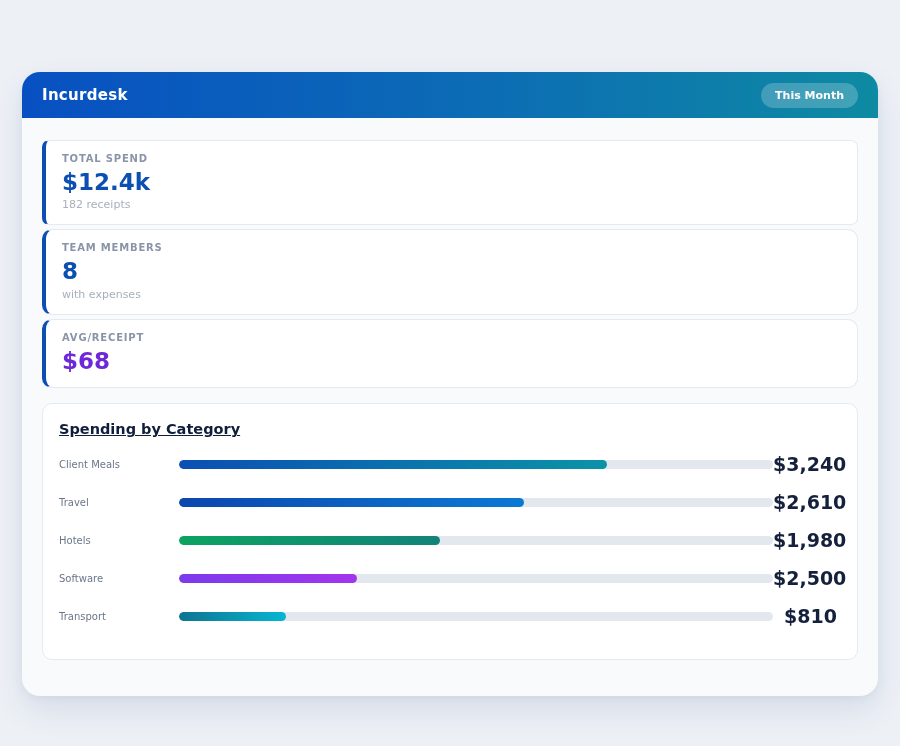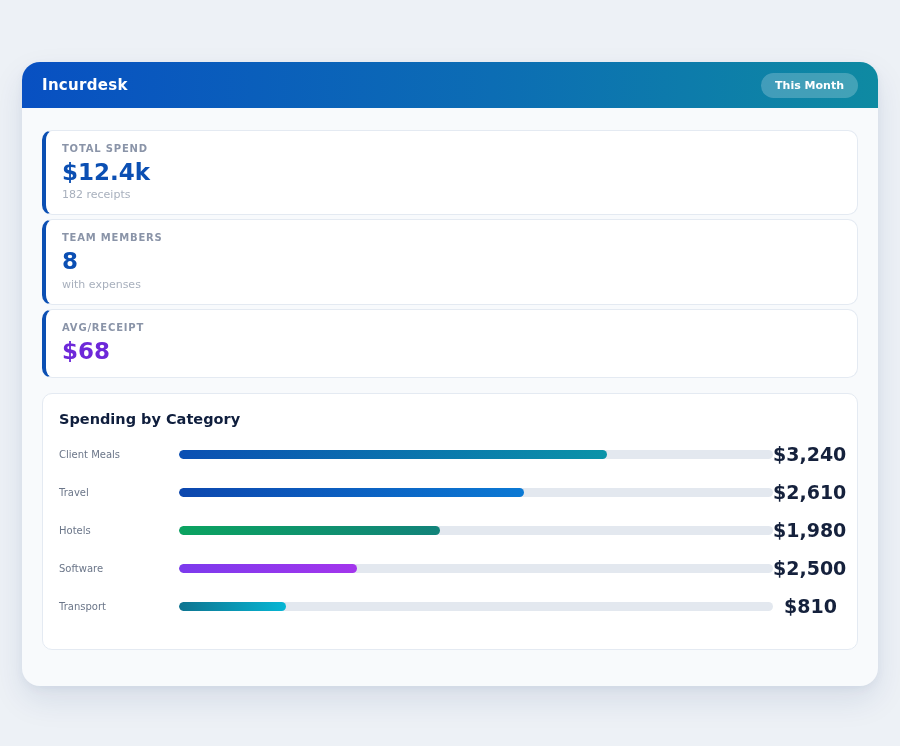--- a/index.html
+++ b/index.html
@@ -4,21 +4,21 @@
 <style>
   * { box-sizing: border-box; margin: 0; padding: 0; }
   html, body {
     width: 900px; height: 746px;
     background: #edf1f6;
     font-family: "DejaVu Sans", "Liberation Sans", sans-serif;
     overflow: hidden;
   }
   .panel {
     position: absolute;
-    left: 22px; top: 62px;
+    left: 22px; top: 72px;
     width: 856px; height: 624px;
     background: #f8fafc;
     border-radius: 18px;
     box-shadow: 0 14px 32px rgba(20, 50, 110, 0.10), 0 3px 8px rgba(20,50,110,0.05);
     overflow: hidden;
   }
   .header {
     height: 46px;
     display: flex;
     align-items: center;
@@ -78,20 +78,21 @@
     border: 1px solid #e4eaf2;
     border-radius: 10px;
     padding: 17px 20px 20px 16px;
     margin-top: 15px;
   }
   .chart-title {
     font-size: 14.5px;
     font-weight: bold;
     color: #0f1e3d;
     margin-bottom: 16px;
+    text-decoration: underline;
   }
   .chart-row {
     display: flex;
     align-items: center;
     margin-bottom: 16px;
   }
   .chart-row:last-child { margin-bottom: 12px; }
   .cat-label {
     width: 120px;
     flex: 0 0 120px;
@@ -121,21 +122,21 @@
 </head>
 <body>
 
 <div class="panel">
   <div class="header">
     <div class="header-title">Incurdesk</div>
     <button class="badge">This Month</button>
   </div>
   <div class="body">
     <div>
-        <div class="stat-card" style="border-left-color: rgb(11, 79, 179);">
+        <div class="stat-card" style="border-left-color: rgb(11, 79, 179); border-radius: 7px;">
           <div class="stat-label">TOTAL SPEND</div>
           <div class="stat-value" style="color: rgb(11, 79, 179);">$12.4k</div>
           <div class="stat-sub">182 receipts</div>
         </div>
         <div class="stat-card" style="border-left-color: rgb(11, 79, 179);">
           <div class="stat-label">TEAM MEMBERS</div>
           <div class="stat-value" style="color: rgb(11, 79, 179);">8</div>
           <div class="stat-sub">with expenses</div>
         </div>
         <div class="stat-card" style="border-left-color: rgb(11, 79, 179);">

